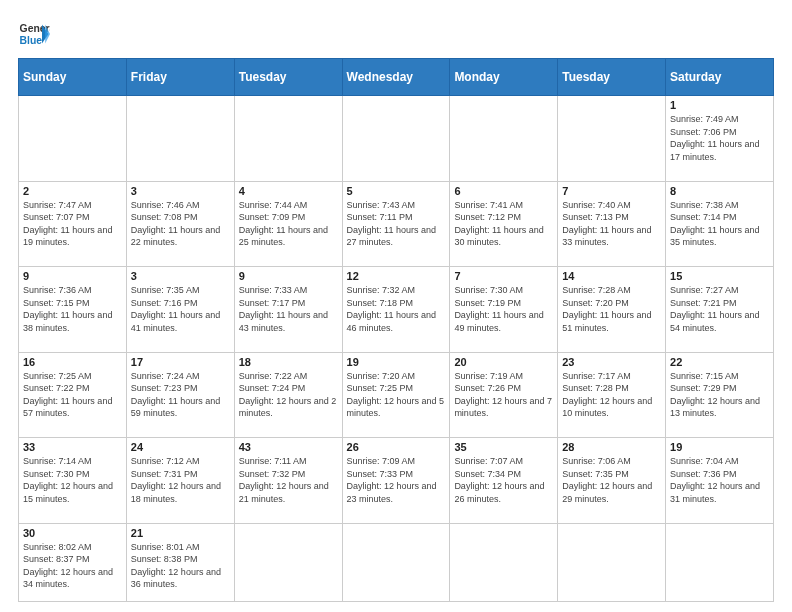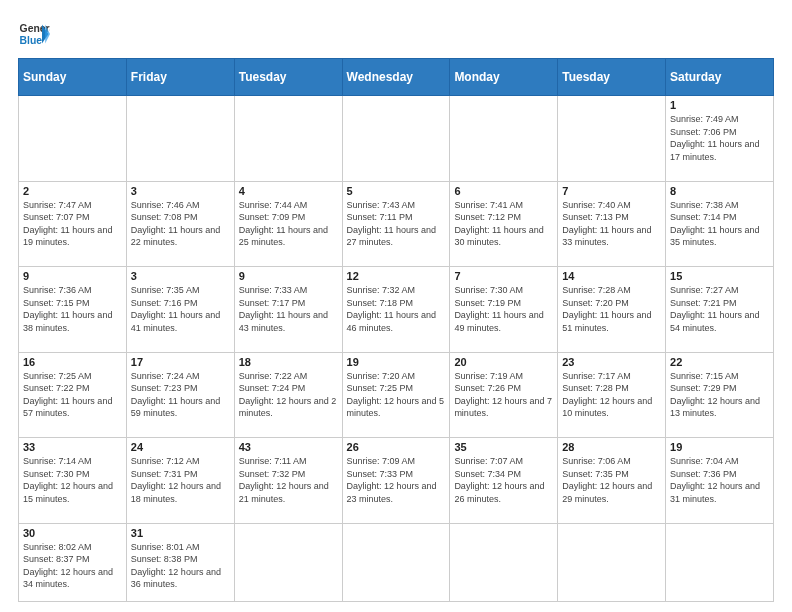--- a/index.html
+++ b/index.html
@@ -251,21 +251,21 @@
           <span class="day-num">19</span>
           <span class="day-info">Sunrise: 7:04 AM<br>Sunset: 7:36 PM<br>Daylight: 12 hours and 31 minutes.</span>
         </td>
         </tr>
         <tr class="last-row">
           <td>
           <span class="day-num">30</span>
           <span class="day-info">Sunrise: 8:02 AM<br>Sunset: 8:37 PM<br>Daylight: 12 hours and 34 minutes.</span>
         </td>
           <td>
-          <span class="day-num">31</span>
+          <span class="day-num">21</span>
           <span class="day-info">Sunrise: 8:01 AM<br>Sunset: 8:38 PM<br>Daylight: 12 hours and 36 minutes.</span>
         </td>
           <td class="empty-cell"></td>
           <td class="empty-cell"></td>
           <td class="empty-cell"></td>
           <td class="empty-cell"></td>
           <td class="empty-cell"></td>
         </tr>
       </tbody>
   </table>

